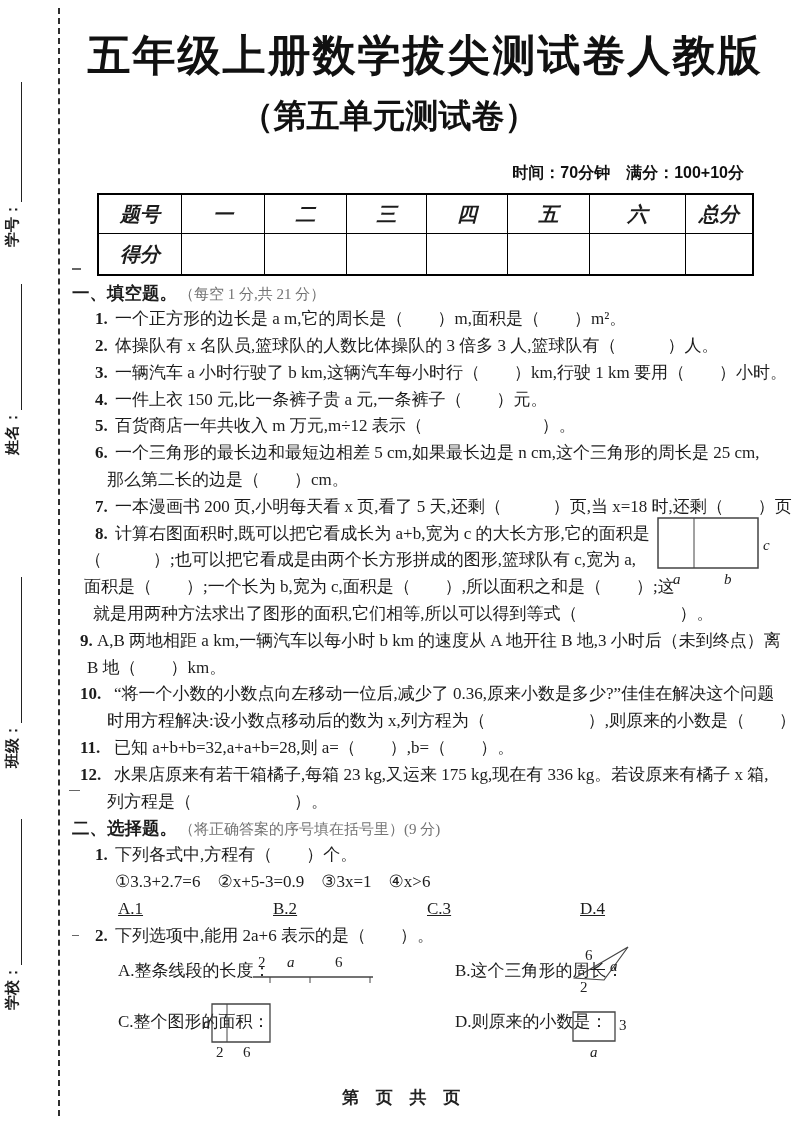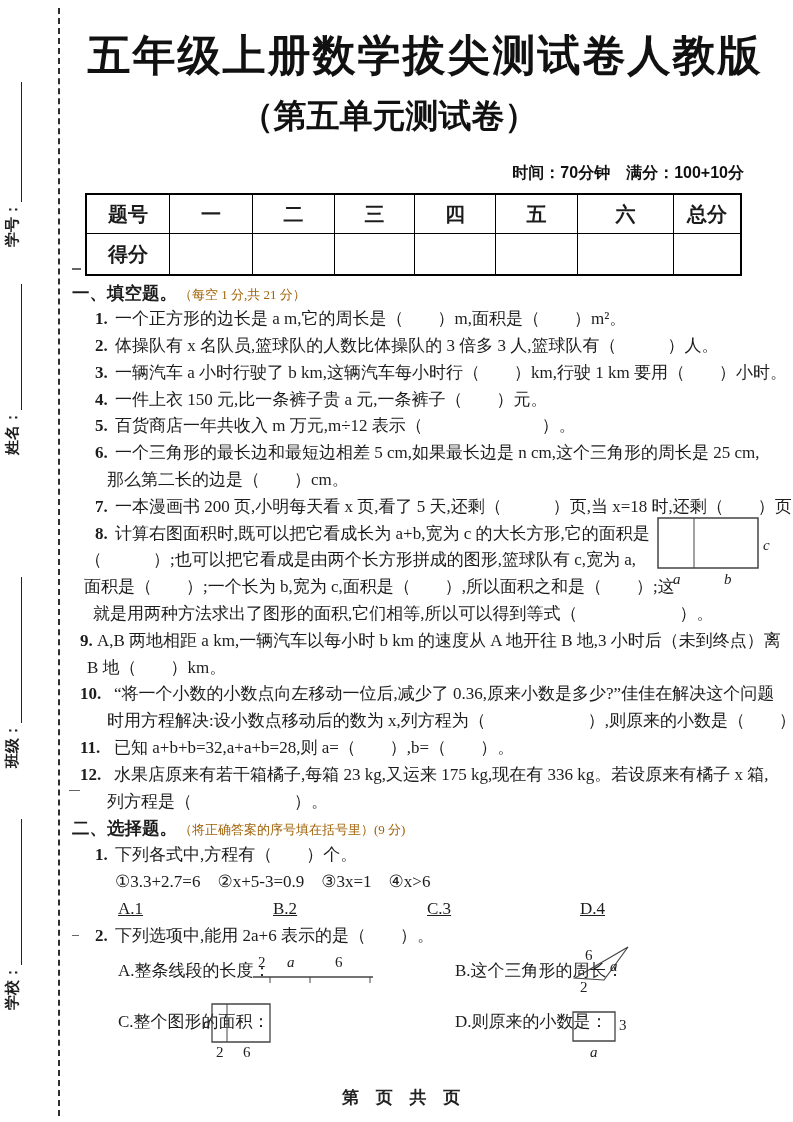--- a/index.html
+++ b/index.html
@@ -23,40 +23,40 @@
   .title { position:absolute; top:27px; left:0; width:100%; text-align:center;
     font-family:"Liberation Sans", sans-serif; font-weight:bold; font-size:43px;
     letter-spacing:2px; color:#111; }
   .subtitle { position:absolute; top:94px; left:0; width:100%; text-align:center;
     padding-right:72px; box-sizing:border-box;
     font-family:"Liberation Sans", sans-serif; font-weight:bold; font-size:33px; color:#111; }
   .info { position:absolute; top:163px; right:26px;
     font-family:"Liberation Sans", sans-serif; font-weight:600; font-size:16px; color:#111; }
 
   
-  .score-table { position:absolute; top:193px; left:5px; border-collapse:collapse;
-    table-layout:fixed; }
+  .score-table { position:absolute; top:193px; left:17px; border-collapse:collapse;
+    table-layout:fixed;font-style:italic; }
   .score-table td { border:1px solid #000; text-align:center; vertical-align:middle;
     font-size:20px; font-weight:bold; padding:0; }
   .score-table { border:2px solid #000; }
   .score-table tr:first-child td { height:38px; }
   .score-table tr:last-child td  { height:40px; }
 
   
   .qbody { position:absolute; top:279.5px; left:0; width:690px; }
   .ln { height:26.8px; line-height:26.8px; font-size:17px; white-space:nowrap; }
   .qnum { font-weight:bold; display:inline-block; }
   .it1 { padding-left:15px; } .it1 .qnum { width:20px; }
   .it2 .qnum { width:34px; }
   .it9 .qnum { width:17px; }
   .c4{padding-left:4px} .c5{padding-left:5px} .c7{padding-left:7px}
   .c13{padding-left:13px} .c27{padding-left:27px}
   .ln-heading { margin-left:-8px; }
   .h-pre,.h-main { font-weight:bold; font-size:17.5px; }
-  .h-note { font-size:13px; margin-left:2px; color:#a16207; }
+  .h-note { font-size:15px; margin-left:2px; color:#737373; }
   .eqline { padding-left:35px; }
   .chline { padding-left:38px; }
   .choice { display:inline-block;text-decoration:underline; }
   .choice.w1{width:155px}.choice.w2{width:154px}.choice.w3{width:153px}
 
   
   .fig { position:absolute; }
   .figtxt { font-family:"Liberation Serif", serif; font-style:italic; font-size:15px; fill:#222; }
   .fignum { font-family:"Liberation Serif", serif; font-style:normal; font-size:15px; fill:#222; }
   svg * { vector-effect:non-scaling-stroke; }

